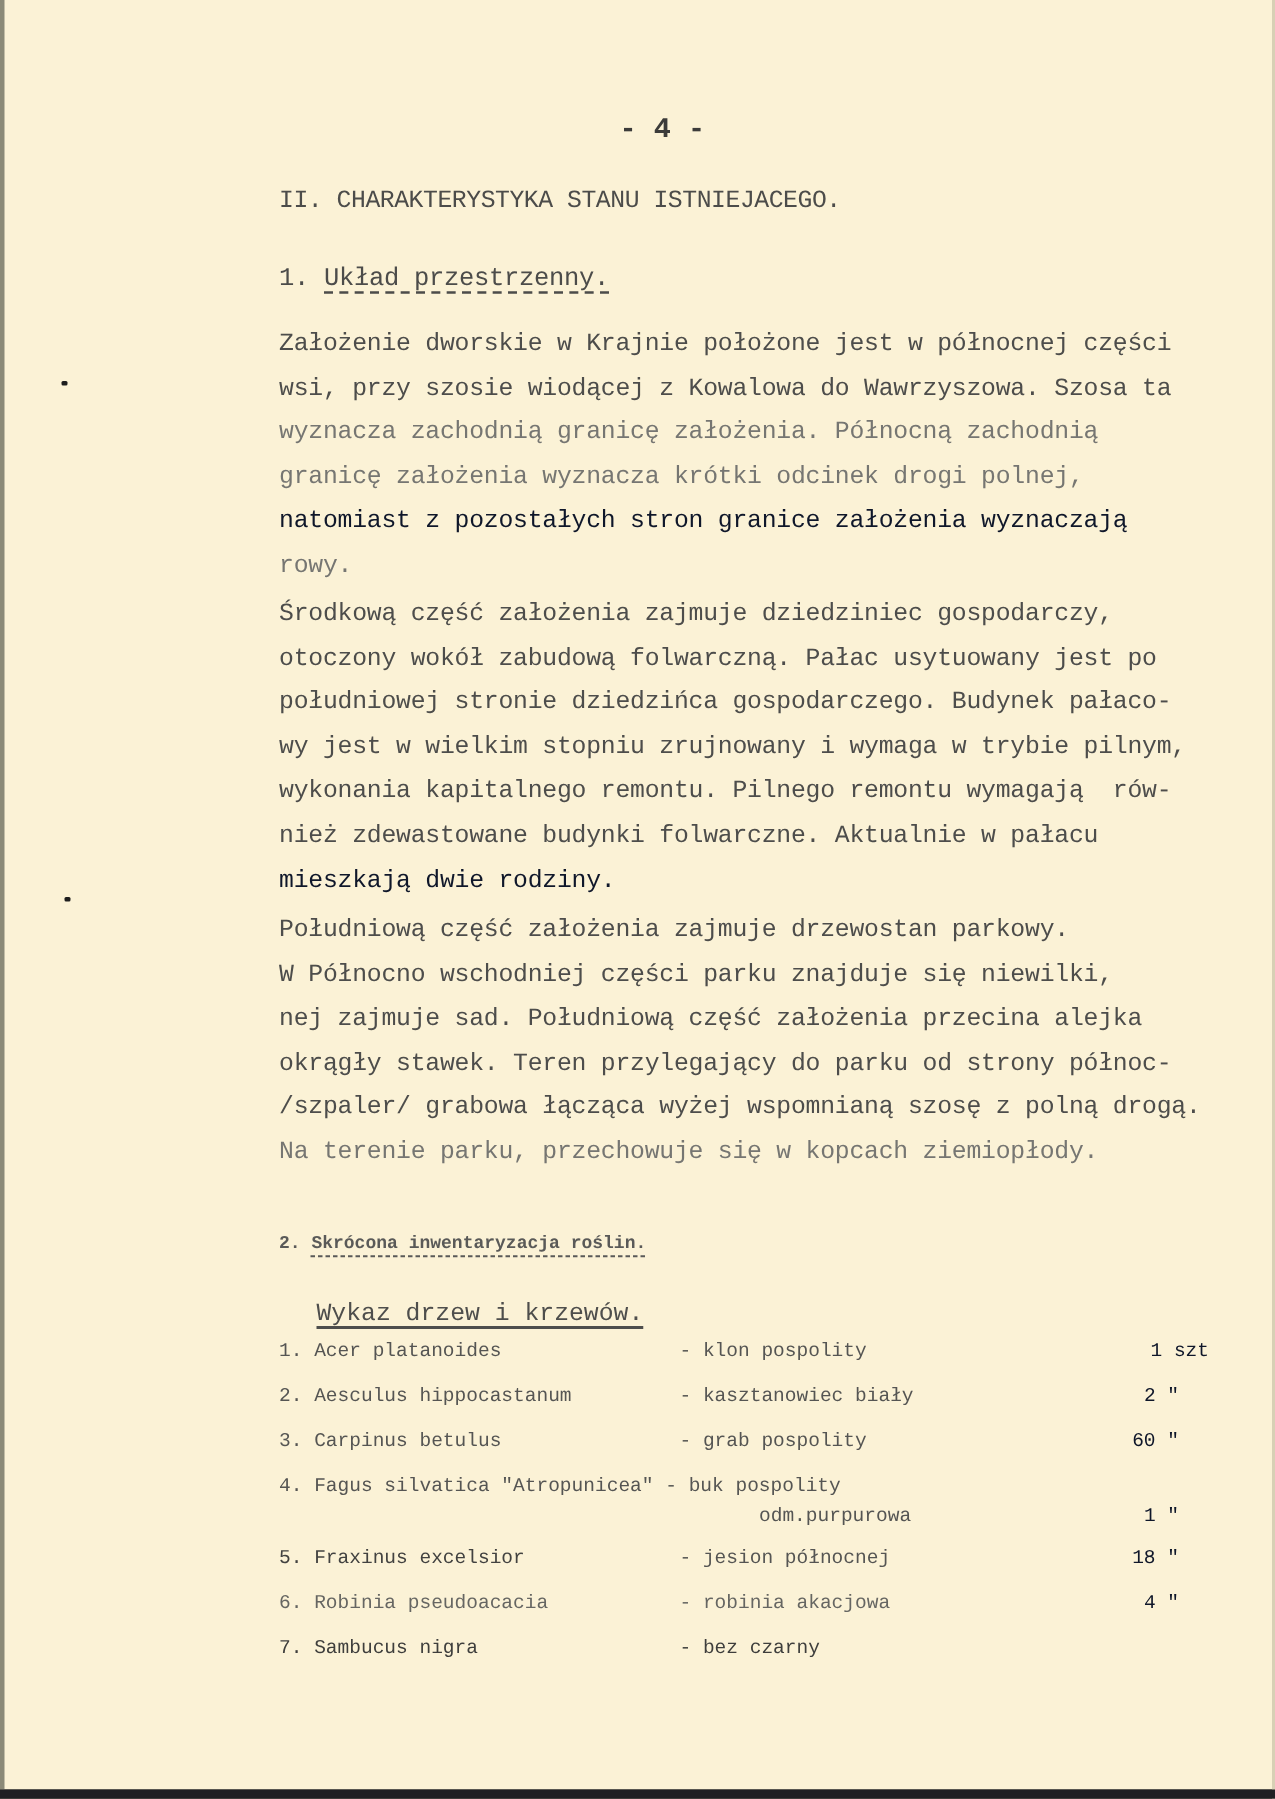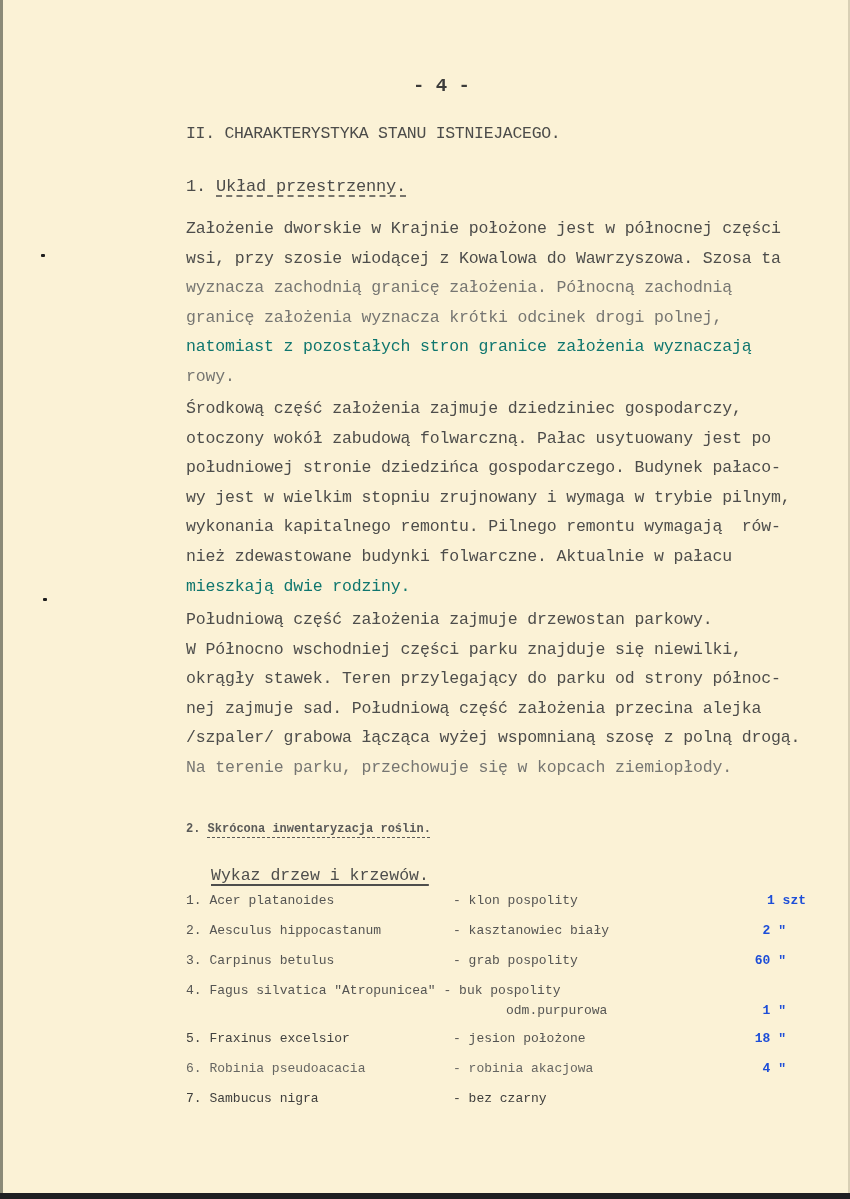--- a/index.html
+++ b/index.html
@@ -75,21 +75,21 @@
       width: 640px;
       font-size: 16.5px;
       line-height: 29.6px;
       color: #4d4d4b;
       letter-spacing: -0.15px;
     }
     .para .line {
       display: block;
       white-space: pre;
     }
-    .para .line.dark { color: #0f766e; }
+    .para .line.dark { color: #0f172a; }
     .para .line.light { color: #767672; }
     .s2-heading {
       position: absolute;
       left: 183px;
       top: 822px;
       font-size: 12px;
       color: #5a5a58;
       font-weight: bold;
     }
     .s2-heading .ul {
@@ -139,22 +139,21 @@
       top: 20px;
       white-space: pre;
     }
     .plant-row .qty {
       position: absolute;
       right: 0;
       top: 0;
       width: 90px;
       text-align: left;
       white-space: pre;
-      color: #1d4ed8;
-      font-weight: bold;
+      color: #0f172a;
     }
     .plant-row.tall .qty { top: 20px; }
     .mark {
       position: absolute;
       width: 4px;
       height: 3px;
       background: #1e1e1e;
       border-radius: 1px;
     }
   </style>
@@ -190,22 +189,22 @@
     <span class="line">południowej stronie dziedzińca gospodarczego. Budynek pałaco-</span>
     <span class="line">wy jest w wielkim stopniu zrujnowany i wymaga w trybie pilnym,</span>
     <span class="line">wykonania kapitalnego remontu. Pilnego remontu wymagają  rów-</span>
     <span class="line">nież zdewastowane budynki folwarczne. Aktualnie w pałacu</span>
     <span class="line dark">mieszkają dwie rodziny.</span>
   </div>
 
   <div class="para" style="top:605px;">
     <span class="line">Południową część założenia zajmuje drzewostan parkowy.</span>
     <span class="line">W Północno wschodniej części parku znajduje się niewilki,</span>
+    <span class="line">nej zajmuje sad. Południową część założenia przecina alejka</span>
     <span class="line">okrągły stawek. Teren przylegający do parku od strony północ-</span>
-    <span class="line">nej zajmuje sad. Południową część założenia przecina alejka</span>
     <span class="line">/szpaler/ grabowa łącząca wyżej wspomnianą szosę z polną drogą.</span>
     <span class="line light">Na terenie parku, przechowuje się w kopcach ziemiopłody.</span>
   </div>
 
   <div class="s2-heading">
     <span>2.</span>
     <span class="ul">Skrócona inwentaryzacja roślin.</span>
   </div>
 
   <div class="list-title">Wykaz drzew i krzewów.</div>
@@ -226,21 +225,21 @@
       <span class="polish">- grab pospolity</span>
       <span class="qty" style="text-align:right; padding-right:20px; box-sizing:border-box;">60 "</span>
     </div>
     <div class="plant-row tall">
       <span class="latin"><span>4.</span> <span>Fagus silvatica "Atropunicea"</span> <span>- buk pospolity</span></span>
       <span class="polish2" style="left:320px;text-align:center;">odm.purpurowa</span>
       <span class="qty" style="text-align:right; padding-right:20px; box-sizing:border-box;">1 "</span>
     </div>
     <div class="plant-row">
       <span class="latin" style="color:#424240;"><span>5.</span> <span>Fraxinus excelsior</span></span>
-      <span class="polish">- jesion położone</span>
+      <span class="polish">- jesion północnej</span>
       <span class="qty" style="text-align:right; padding-right:20px; box-sizing:border-box;">18 "</span>
     </div>
     <div class="plant-row">
       <span class="latin" style="color:#666662;"><span>6.</span> <span>Robinia pseudoacacia</span></span>
       <span class="polish" style="color:#666662;">- robinia akacjowa</span>
       <span class="qty" style="text-align:right; padding-right:20px; box-sizing:border-box;">4 "</span>
     </div>
     <div class="plant-row">
       <span class="latin" style="color:#3e3e3c;"><span>7.</span> <span>Sambucus nigra</span></span>
       <span class="polish" style="color:#3e3e3c;">- bez czarny</span>

